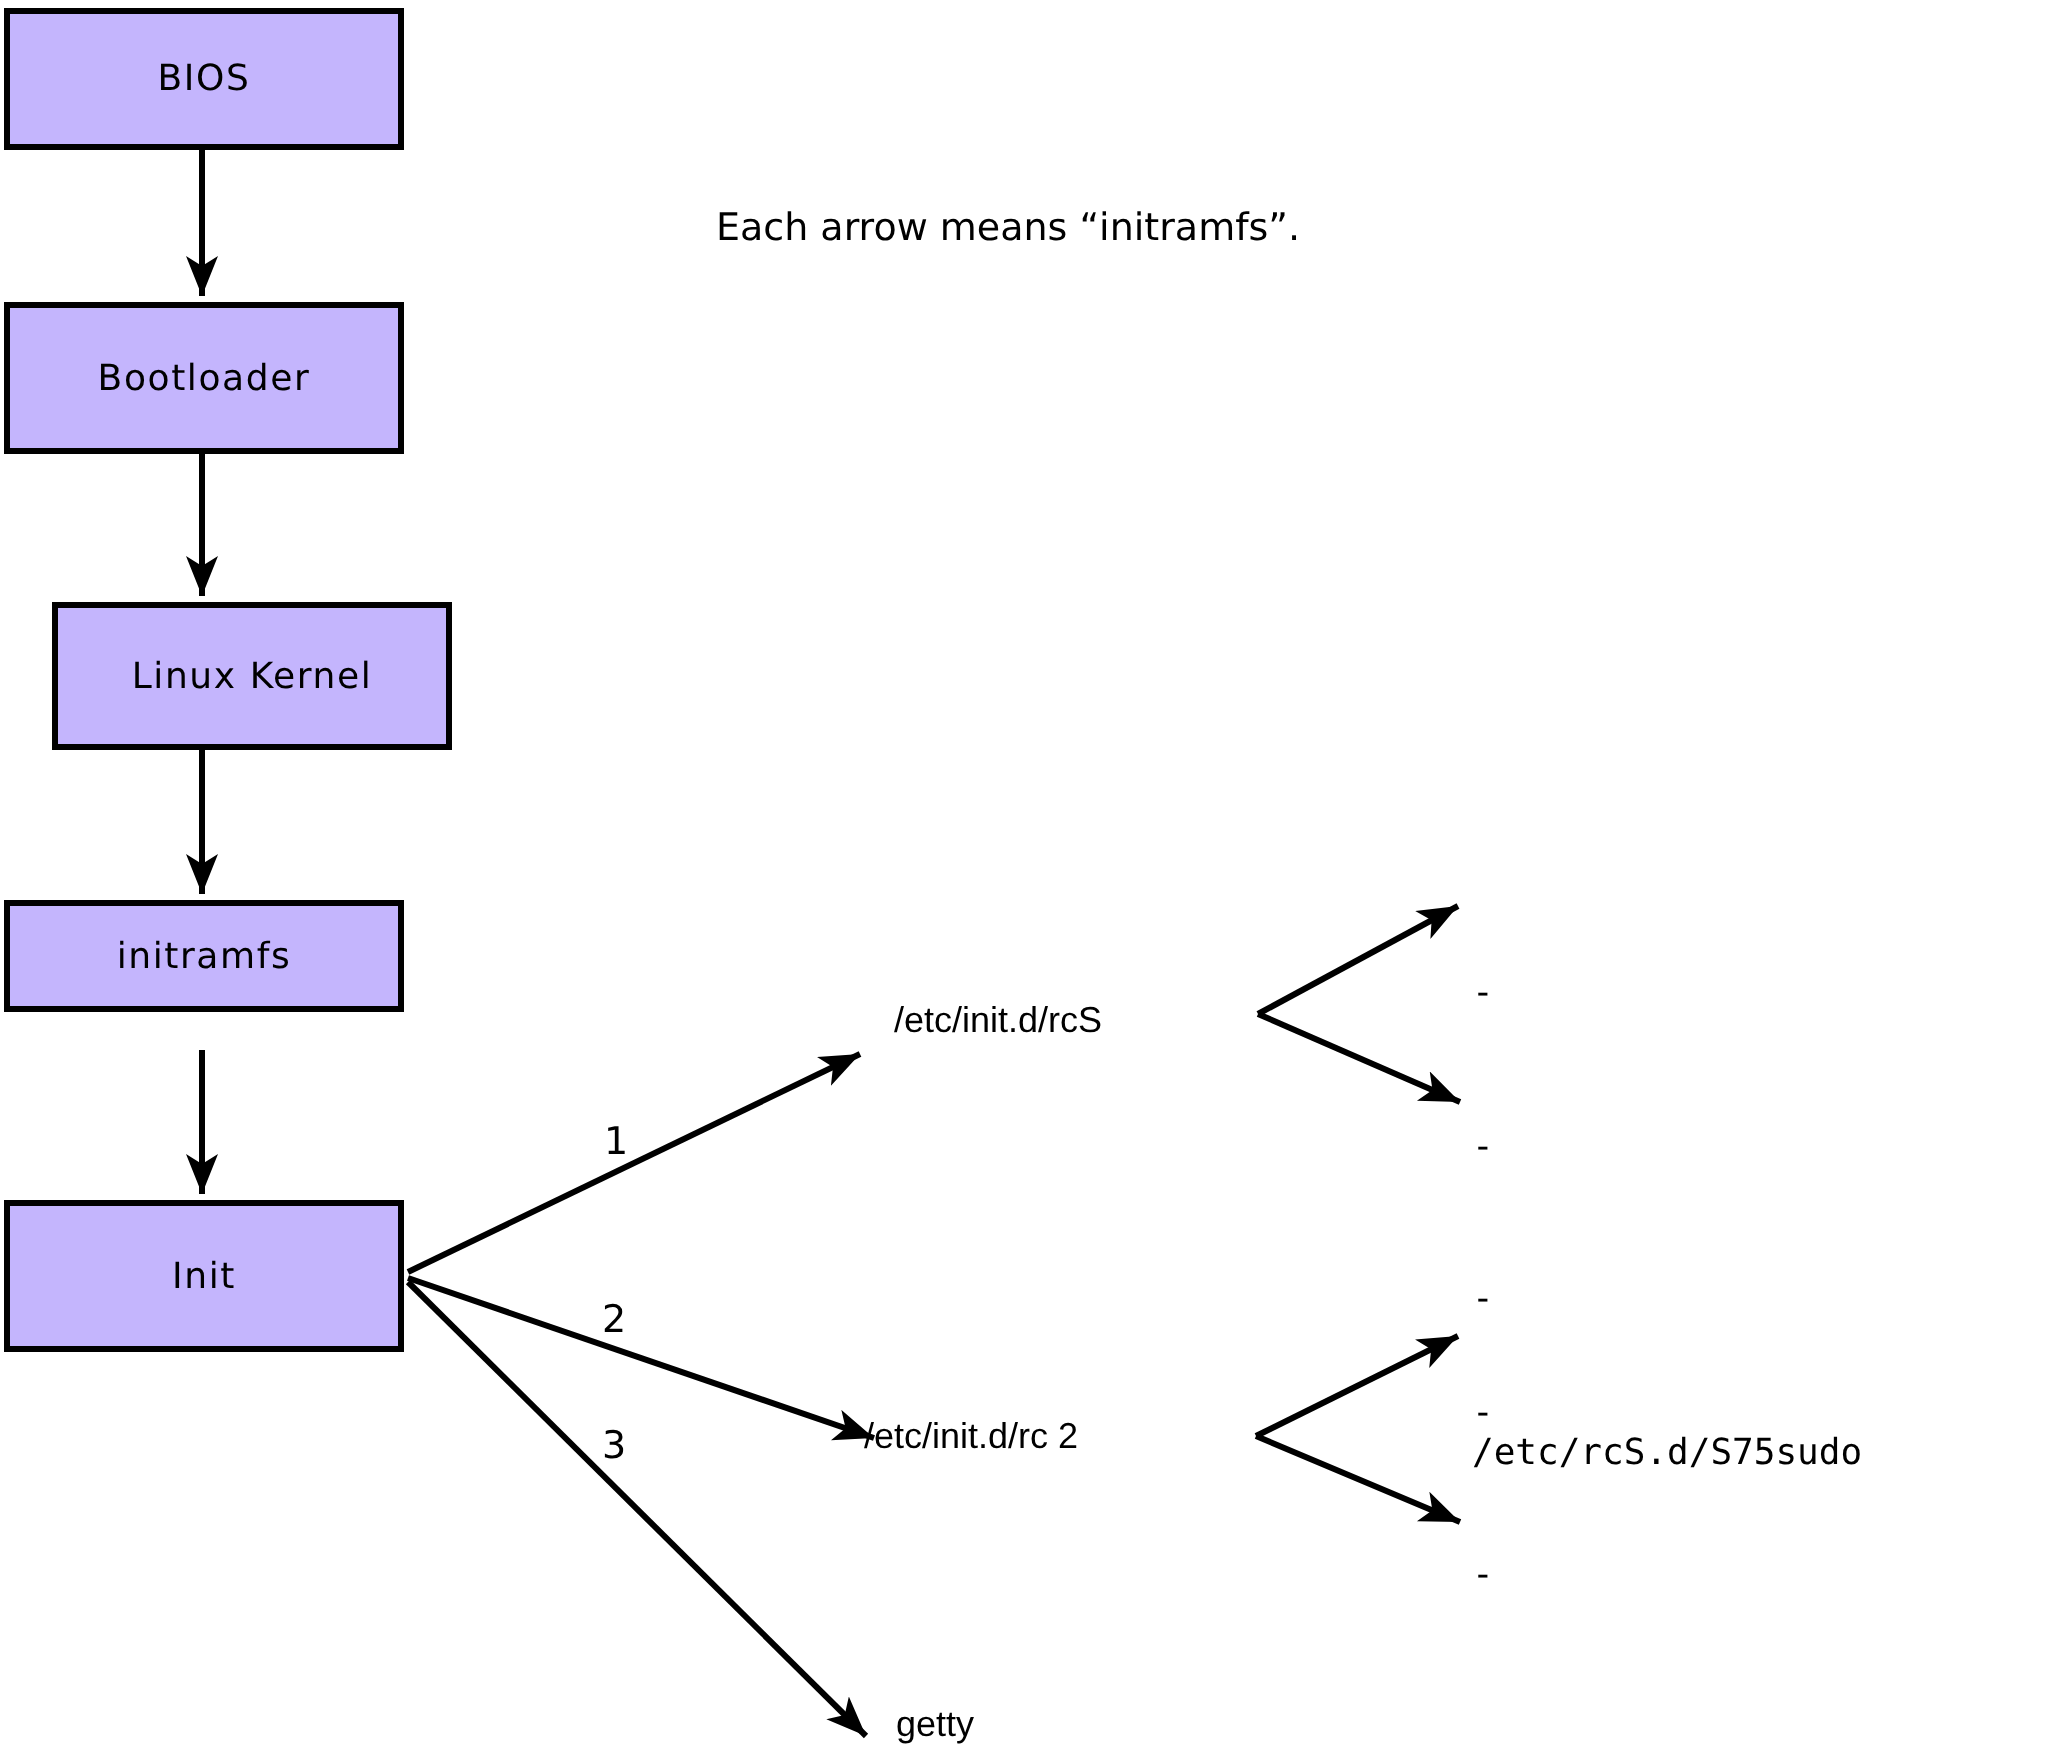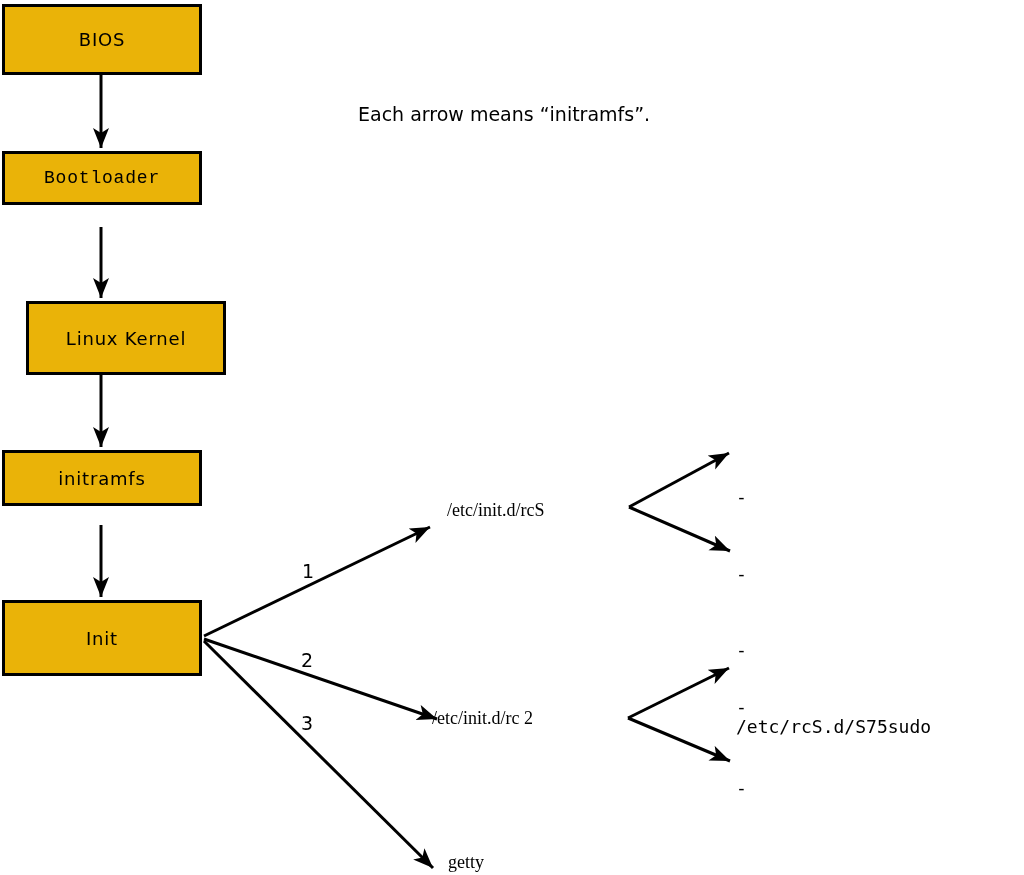--- a/index.html
+++ b/index.html
@@ -16,42 +16,42 @@
     position: absolute;
     left: 0; top: 0;
     width: 1024px; height: 875px;
   }
   .node {
     position: absolute;
     left: 2px;
     width: 200px;
     box-sizing: border-box;
     border: 3px solid #000000;
-    background: #eab308;
+    background: #c4b5fd;
     display: flex;
     align-items: center;
     justify-content: center;
     font-size: 18px;
     letter-spacing: 0.8px;
   }
   .node-bios       { top: 4px;   height: 71px; }
-  .node-bootloader { top: 151px; height: 54px; font-family: Liberation Mono, monospace; }
+  .node-bootloader { top: 151px; height: 76px; }
   .node-kernel     { top: 301px; height: 74px; margin-left: 24px; }
   .node-initramfs  { top: 450px; height: 56px; }
   .node-init       { top: 600px; height: 76px; }
   .note {
     position: absolute;
     left: 358px; top: 105px;
     font-size: 19px;
     line-height: 1;
     white-space: pre;
   }
   .mono {
     position: absolute;
-    font-family: Liberation Serif, serif;
+    font-family: Liberation Sans, sans-serif;
     font-size: 18px;
     line-height: 1;
     white-space: pre;
   }
   .mono-rcs   { left: 447px; top: 501px; }
   .mono-rc2   { left: 432px; top: 709px; }
   .mono-getty { left: 448px; top: 853px; }
   .script-list {
     position: absolute;
     font-family: "DejaVu Sans Mono", monospace;

